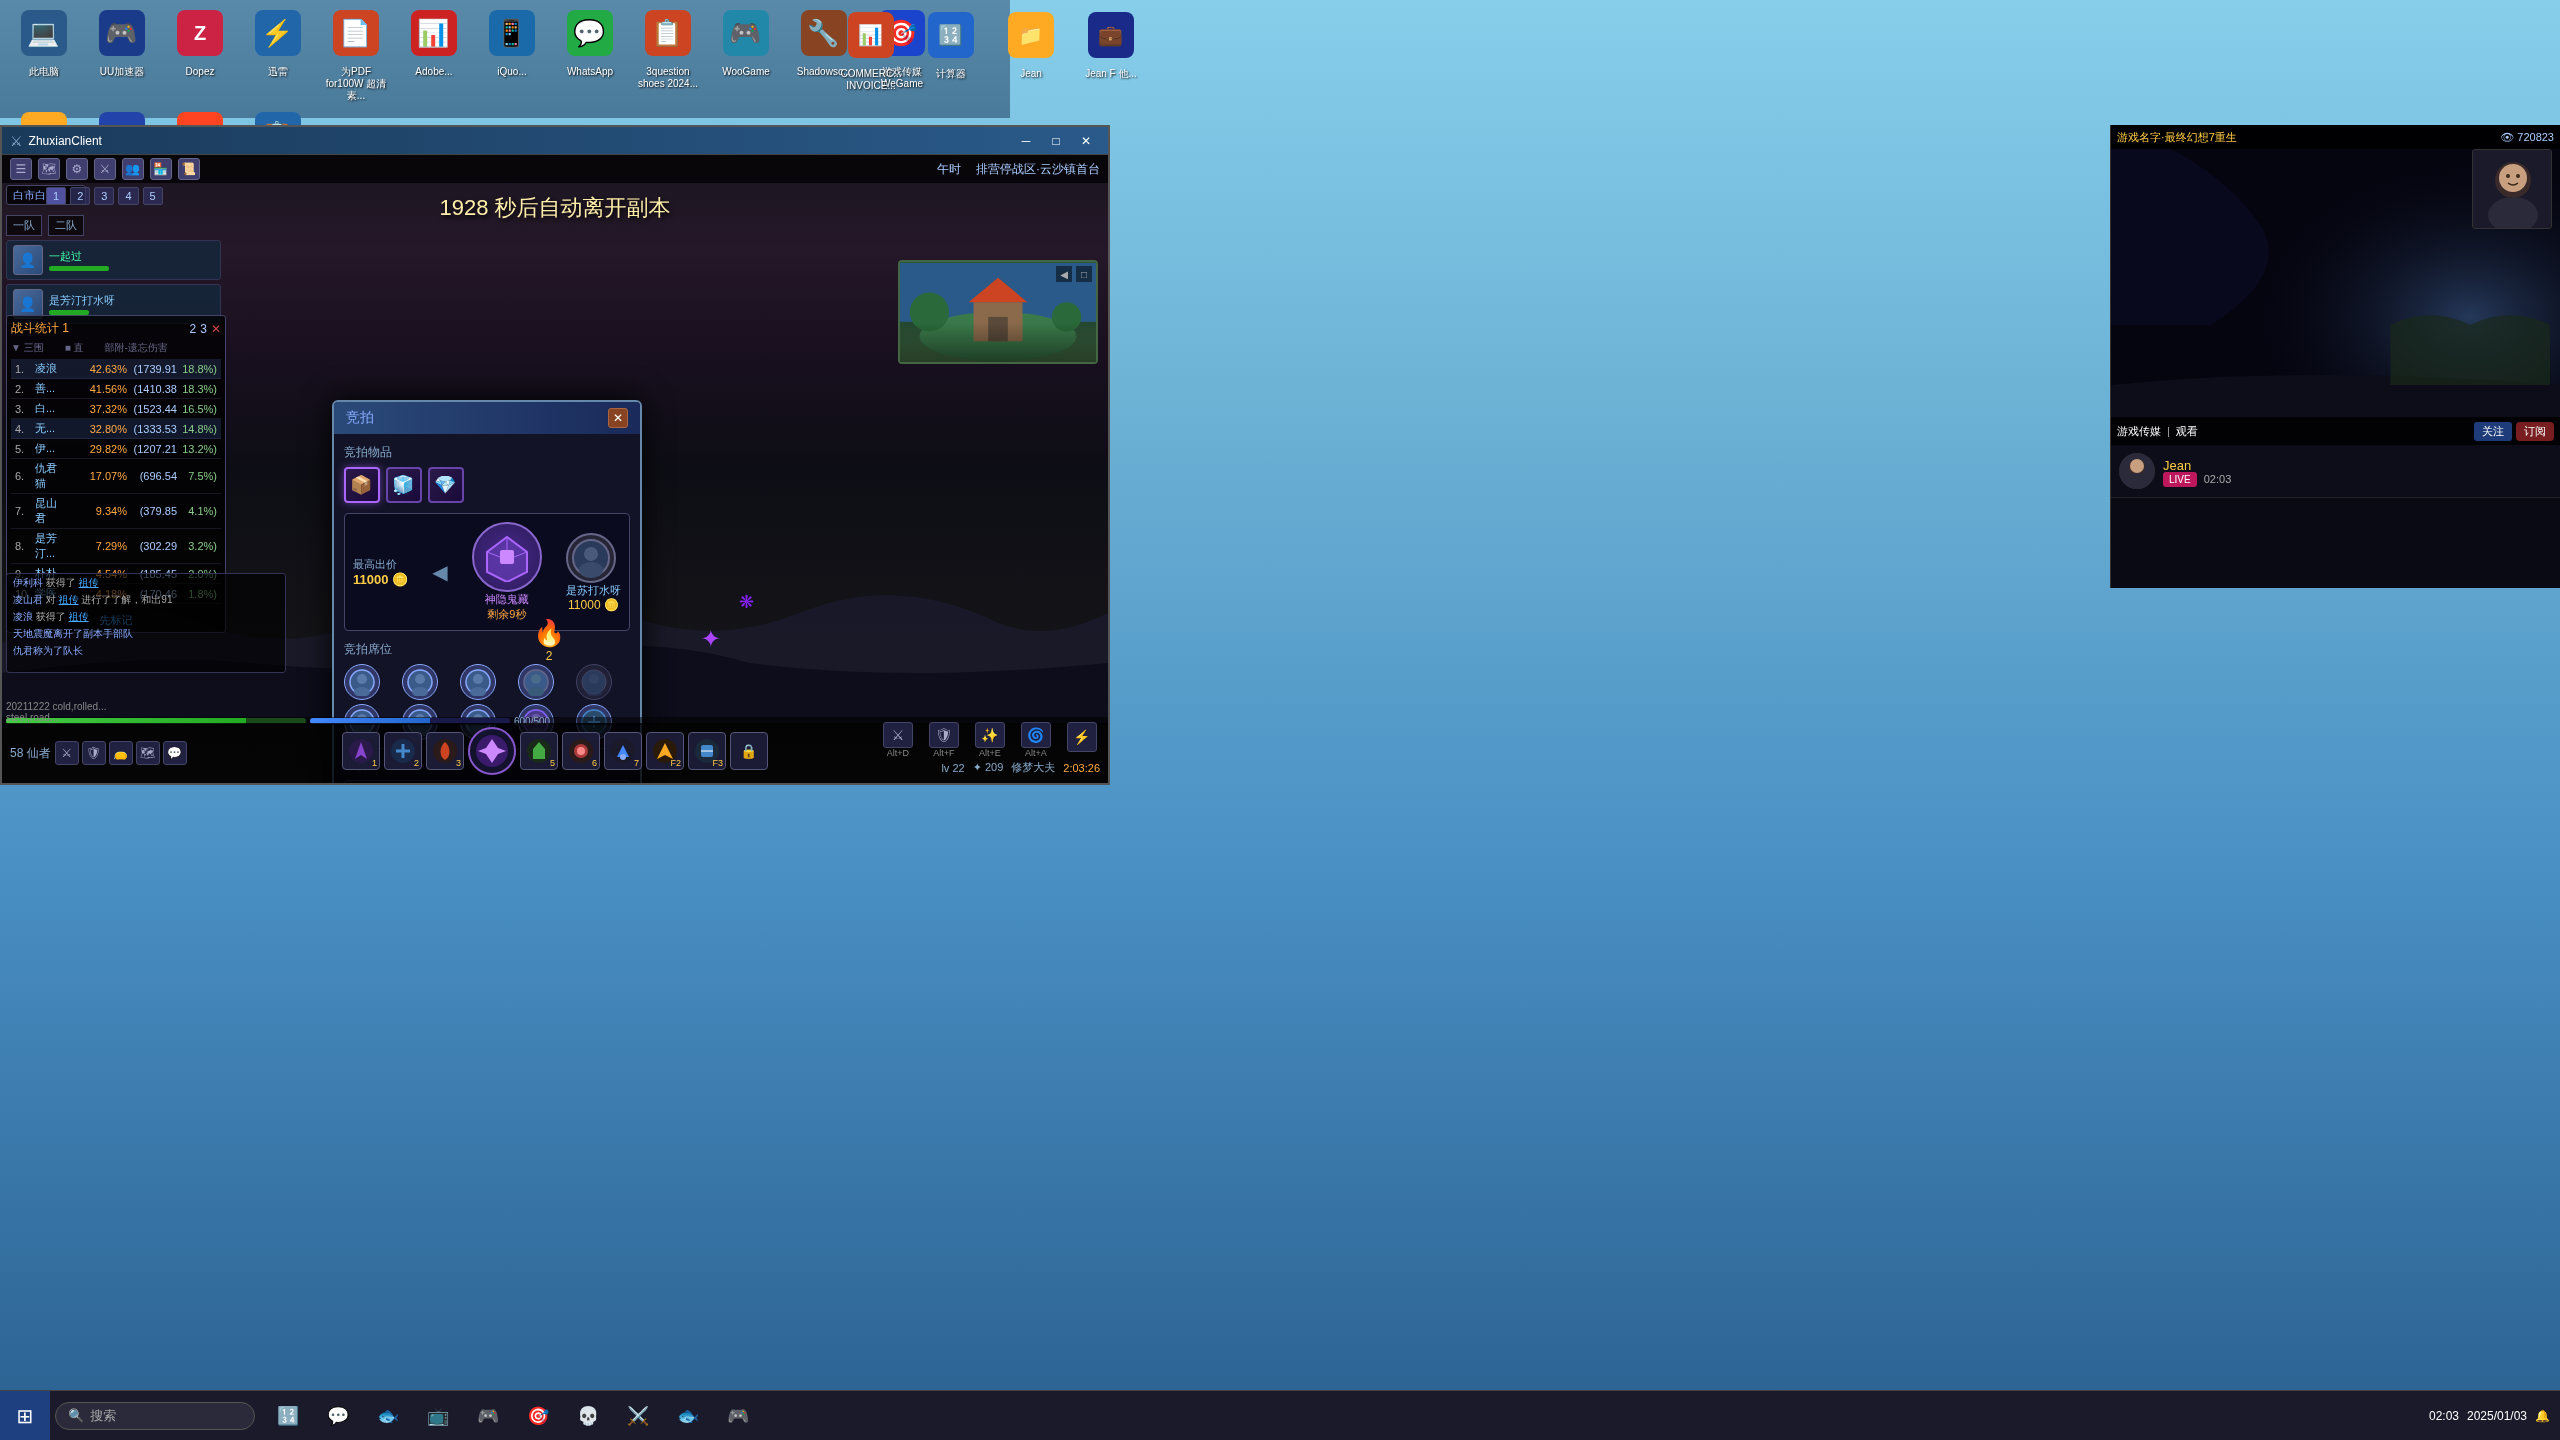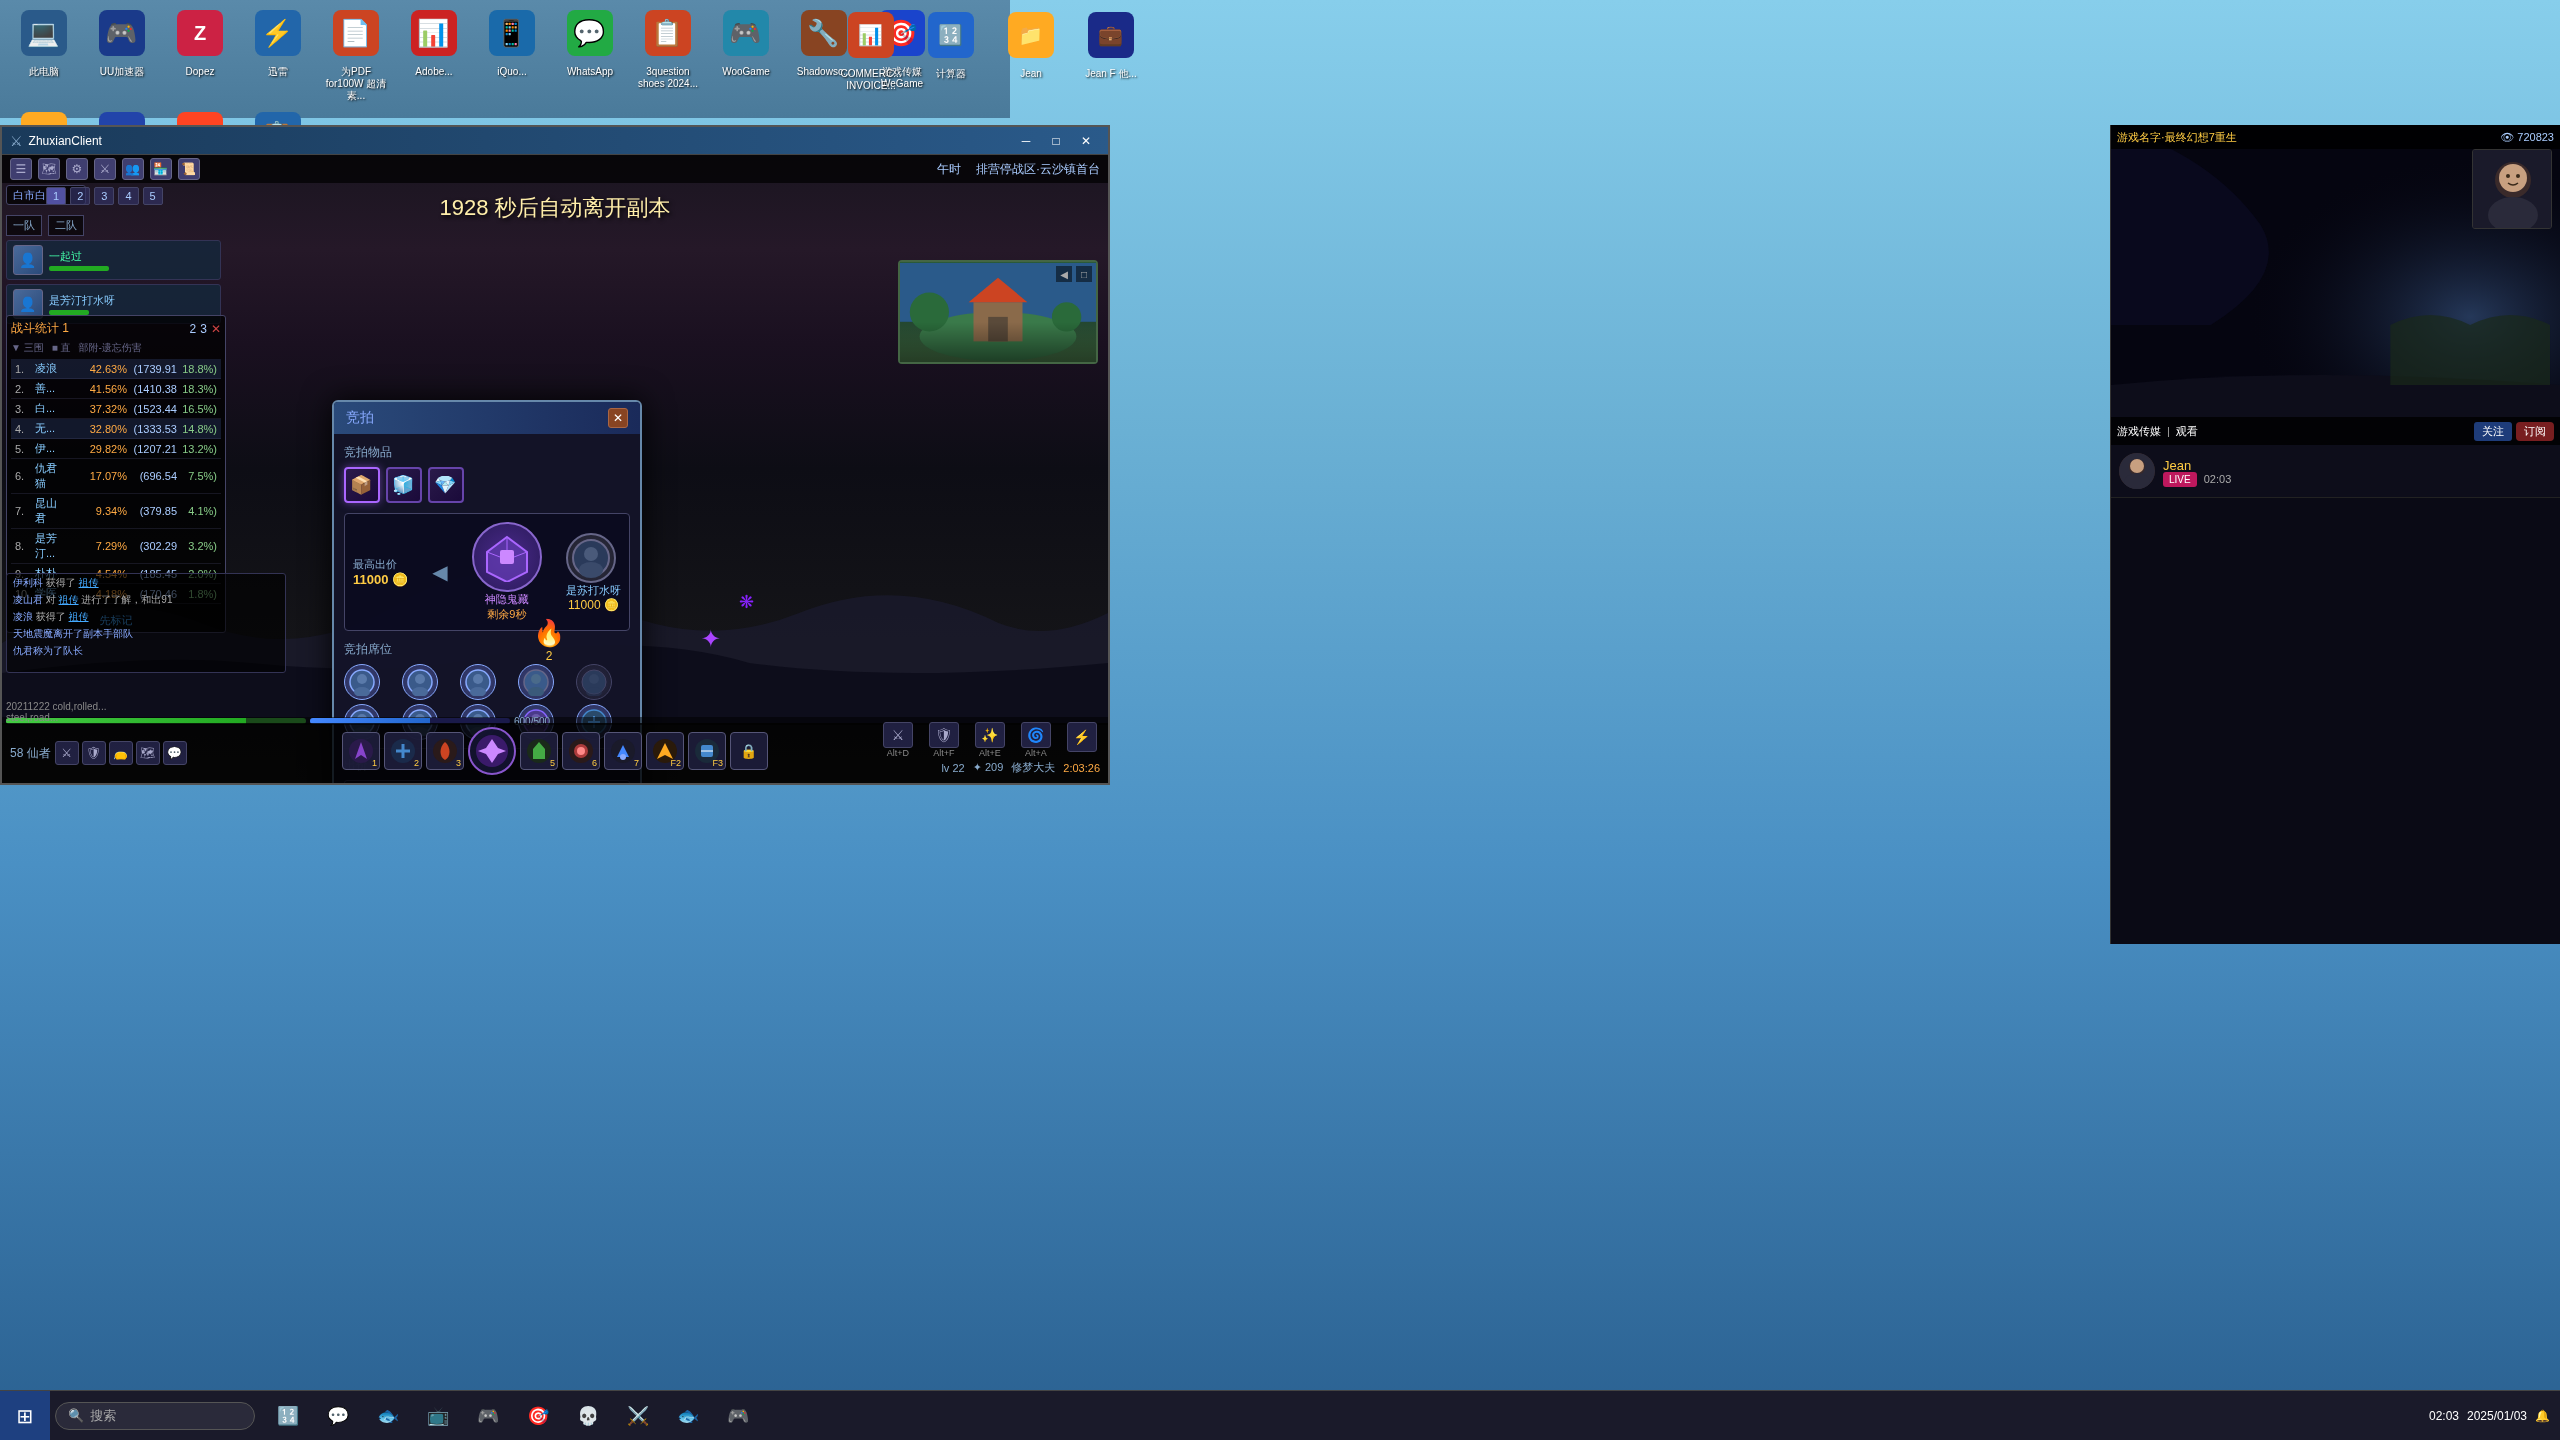--- a/index.html
+++ b/index.html
@@ -977,21 +977,21 @@
       <div class="leaderboard-panel">
         <div class="lb-header">
           <span>战斗统计 1</span>
           <div style="display:flex; gap:4px;">
             <span style="color:#aaccff; cursor:pointer;">2</span>
             <span style="color:#aaccff; cursor:pointer;">3</span>
             <span style="color:#cc4444; cursor:pointer;">✕</span>
           </div>
         </div>
 
-        <div style="display:flex; gap:8px; margin-bottom:4px; font-size:10px; color:#668;">
+        <div style="display:flex; gap:21px; margin-bottom:4px; font-size:10px; color:#668;">
           <span>▼ 三围</span>
           <span>■ 直</span>
           <span>部附-遗忘伤害</span>
         </div>
 
         <div class="lb-row highlight">
           <span class="lb-rank">1.</span>
           <span class="lb-name">凌浪</span>
           <span class="lb-val1">42.63%</span>
           <span class="lb-val2">(1739.91</span>
@@ -1399,21 +1399,21 @@
       <div style="position:absolute; bottom:60px; left:4px; color:#888; font-size:10px;">
         <div>20211222 cold,rolled...</div>
         <div>steel,road...</div>
       </div>
 
     </div>
   </div>
 
   <div style="position:absolute; top:0; right:0; width:1550px; height:788px;">
 
-    <div class="stream-side" style="position:absolute; top:125px; right:0; width:450px; height:819px;">
+    <div class="stream-side" style="position:absolute; top:125px; right:0; width:450px; height:463px;">
       <div class="stream-video">
         <div class="cave-bg">
           
           <svg width="100%" height="320" viewBox="0 0 450 320" preserveAspectRatio="none">
 
             <rect width="450" height="320" fill="#050510"></rect>
 
             <path d="M0,0 Q100,30 150,100 Q180,150 100,200 L0,200 Z" fill="#0a0a20" opacity="0.8"></path>
 
             <radialGradient id="lightGrad" cx="80%" cy="60%" r="50%">

